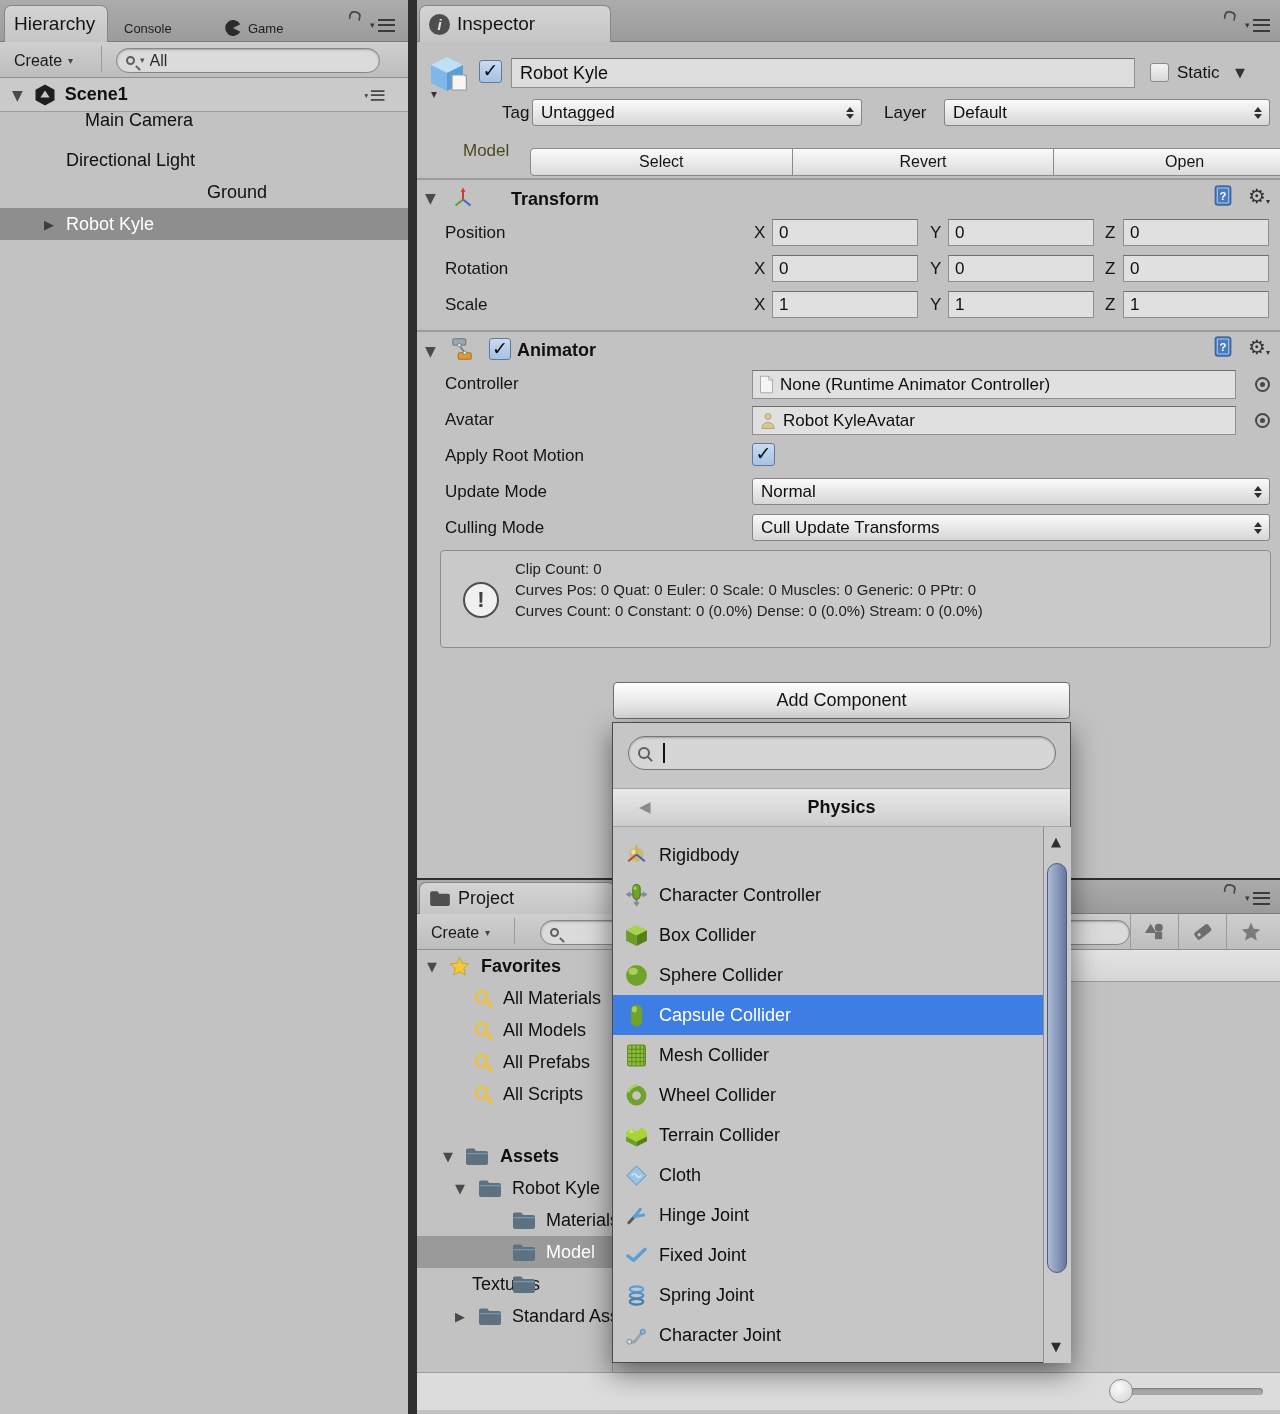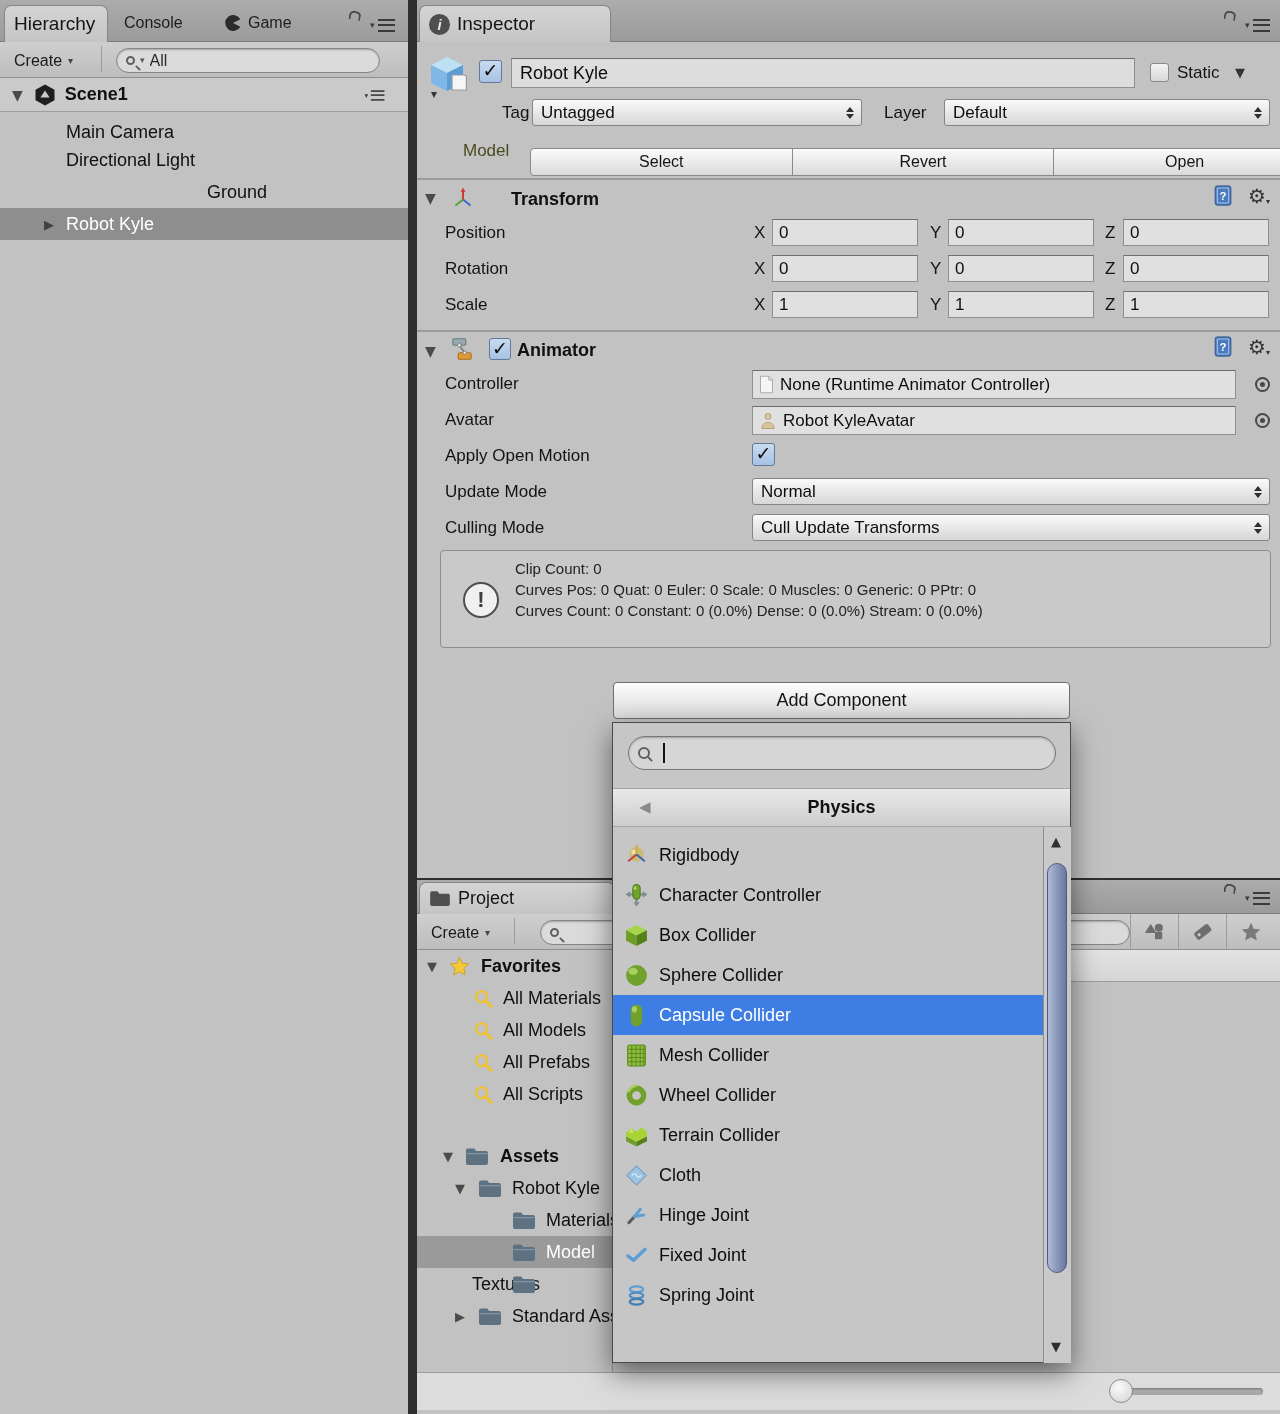--- a/index.html
+++ b/index.html
@@ -3,21 +3,21 @@
 <meta charset="utf-8">
 <style>
 *{margin:0;padding:0;box-sizing:border-box}
 html,body{width:1280px;height:1414px}
 body{position:relative;background:#2f2f2f;font-family:"Liberation Sans",sans-serif;color:#111;overflow:hidden}
 .abs{position:absolute}
 .panel{position:absolute;background:#C2C2C2}
 .glyph{font-family:"DejaVu Sans",sans-serif;line-height:1}
 .tabbar{position:absolute;left:0;right:0;top:0;background:linear-gradient(#ACACAC,#9B9B9B);border-bottom:1px solid #7C7C7C}
 .tab-active{position:absolute;background:linear-gradient(#D4D4D4,#C5C5C5);border:1px solid #868686;border-bottom:none;border-radius:7px 7px 0 0;display:flex;align-items:center;gap:7px;white-space:nowrap;overflow:hidden;padding:0 9px;font-size:19px;color:#141414}
-.tab-idle{position:absolute;display:flex;align-items:center;gap:7px;white-space:nowrap;overflow:hidden;font-size:16px;color:#1d1d1d;height:26px}
+.tab-idle{position:absolute;display:flex;align-items:flex-end;gap:7px;white-space:nowrap;overflow:hidden;font-size:13px;color:#1d1d1d;height:26px}
 .lock{width:14px;height:11px;background:#4A4A4A;border-radius:2px;position:relative}
 .lock::before{content:"";position:absolute;left:4px;top:-7px;width:8px;height:7px;border:2.5px solid #4A4A4A;border-bottom:none;border-radius:5px 5px 0 0;transform:rotate(10deg)}
 .menu{display:flex;align-items:center;gap:3px;color:#3a3a3a}
 .menu .tri{font-size:9px}
 .bars{width:17px;height:13px;border-top:2.5px solid #3A3A3A;border-bottom:2.5px solid #3A3A3A;position:relative}
 .bars::after{content:"";position:absolute;left:0;right:0;top:3px;border-top:2.5px solid #3A3A3A}
 .toolbar{position:absolute;left:0;right:0;background:linear-gradient(#CFCFCF,#BDBDBD);border-bottom:1px solid #8E8E8E}
 .flatbtn{position:absolute;display:flex;align-items:center;gap:6px;font-size:16px;color:#1a1a1a}
 .search-oval{position:absolute;background:#DBDBDB;border:1px solid #858585;border-radius:999px;display:flex;align-items:center;padding:0 9px;gap:5px;box-shadow:inset 0 1px 2px rgba(0,0,0,.25)}
 .search-input{border:none;background:transparent;outline:none;font-family:"Liberation Sans",sans-serif;font-size:16px;color:#2a2a2a;width:100%}
@@ -101,21 +101,21 @@
           <polygon points="12,7.6 16.6,14.6 7.4,14.6" fill="#c8c8c8"></polygon>
         </svg>
       </span>
     <span class="sect-title" style="margin-left:8px">Scene1</span>
     <span class="menu abs" style="left:362px;top:11px;transform:scale(.8)">
         <span class="glyph tri">▾</span>
         <span class="bars"></span>
       </span>
   </div>
   <div id="hierarchy-tree">
-      <div class="trow" style="top: 116px;">
+      <div class="trow" style="top: 104px; margin-left: 19px;">
         <span class="tlabel" style="margin-left:66px">Main Camera</span>
       </div>
       <div class="trow" style="top: 144px;">
         <span class="tlabel" style="margin-left:66px">Directional Light</span>
       </div>
       <div class="trow" style="top: 176px; justify-content: center;">
         <span class="tlabel" style="margin-left:66px">Ground</span>
       </div>
       <div class="trow selected" style="top: 208px;">
         <span class="glyph" style="position:absolute;left:44px;font-size:13px;color:#3f3f3f">▶</span>
@@ -294,21 +294,21 @@
     <span class="picon">
         <svg width="18" height="18" viewBox="0 0 24 24">
           <circle cx="12" cy="6" r="4" fill="#D9C79C" stroke="#A8935F"></circle>
           <path d="M4 22 c0 -6 4 -8 8 -8 s8 2 8 8 z" fill="#D9C79C" stroke="#A8935F"></path>
         </svg>
       </span>
     <span>Robot KyleAvatar</span>
   </div>
   <span class="picker" style="left:838px;top:413px"></span>
 
-  <span class="label17" style="left:28px;top:446px">Apply Open Motion</span>
+  <span class="label17" style="left:28px;top:446px">Apply Root Motion</span>
   <div class="checkbox" style="left:335px;top:443px;width:23px;height:23px">
       <span class="check">✓</span>
     </div>
 
   <span class="label17" style="left:28px;top:482px">Update Mode</span>
   <div class="dd" style="left:335px;top:478px;width:518px;height:27px">
     <span>Normal</span>
     <span class="updown">
         <span class="tri-up"></span>
         <span class="tri-down"></span>
@@ -625,20 +625,30 @@
         <div class="pitem">
           <span class="picon" style="width:27px;height:27px">
             <svg width="23" height="23" viewBox="0 0 24 24">
               <ellipse cx="12" cy="5.5" rx="7" ry="3" fill="none" stroke="#5D9FD4" stroke-width="2.4"></ellipse>
               <ellipse cx="12" cy="12" rx="7" ry="3" fill="none" stroke="#4F8FC4" stroke-width="2.4"></ellipse>
               <ellipse cx="12" cy="18.5" rx="7" ry="3" fill="none" stroke="#417FB4" stroke-width="2.4"></ellipse>
             </svg>
           </span>
           <span>Spring Joint</span>
         </div>
+        <div class="pitem">
+          <span class="picon" style="width:27px;height:27px">
+            <svg width="23" height="23" viewBox="0 0 24 24">
+              <path d="M4.5 18.5 Q9 20.5 12 16 L18 8.5" fill="none" stroke="#9AA4AC" stroke-width="3" stroke-linecap="round"></path>
+              <circle cx="4.5" cy="18.5" r="2.6" fill="#CDD3D8" stroke="#7E8A92"></circle>
+              <circle cx="18.5" cy="8" r="2.6" fill="#8FB4D4" stroke="#5E86AC"></circle>
+            </svg>
+          </span>
+          <span>Character Joint</span>
+        </div>
       </div>
     <div style="position:absolute;left:430px;top:104px;width:28px;height:536px;background:#C9C9C9;border-left:1px solid #8E8E8E">
       <span class="glyph" style="position:absolute;left:7px;top:8px;font-size:13px;color:#2e2e2e">▲</span>
       <div class="sbthumb" style="top:36px;height:410px"></div>
       <span class="glyph" style="position:absolute;left:7px;bottom:10px;font-size:13px;color:#2e2e2e">▼</span>
     </div>
   </div>
 </div>
 
 </body></html>

